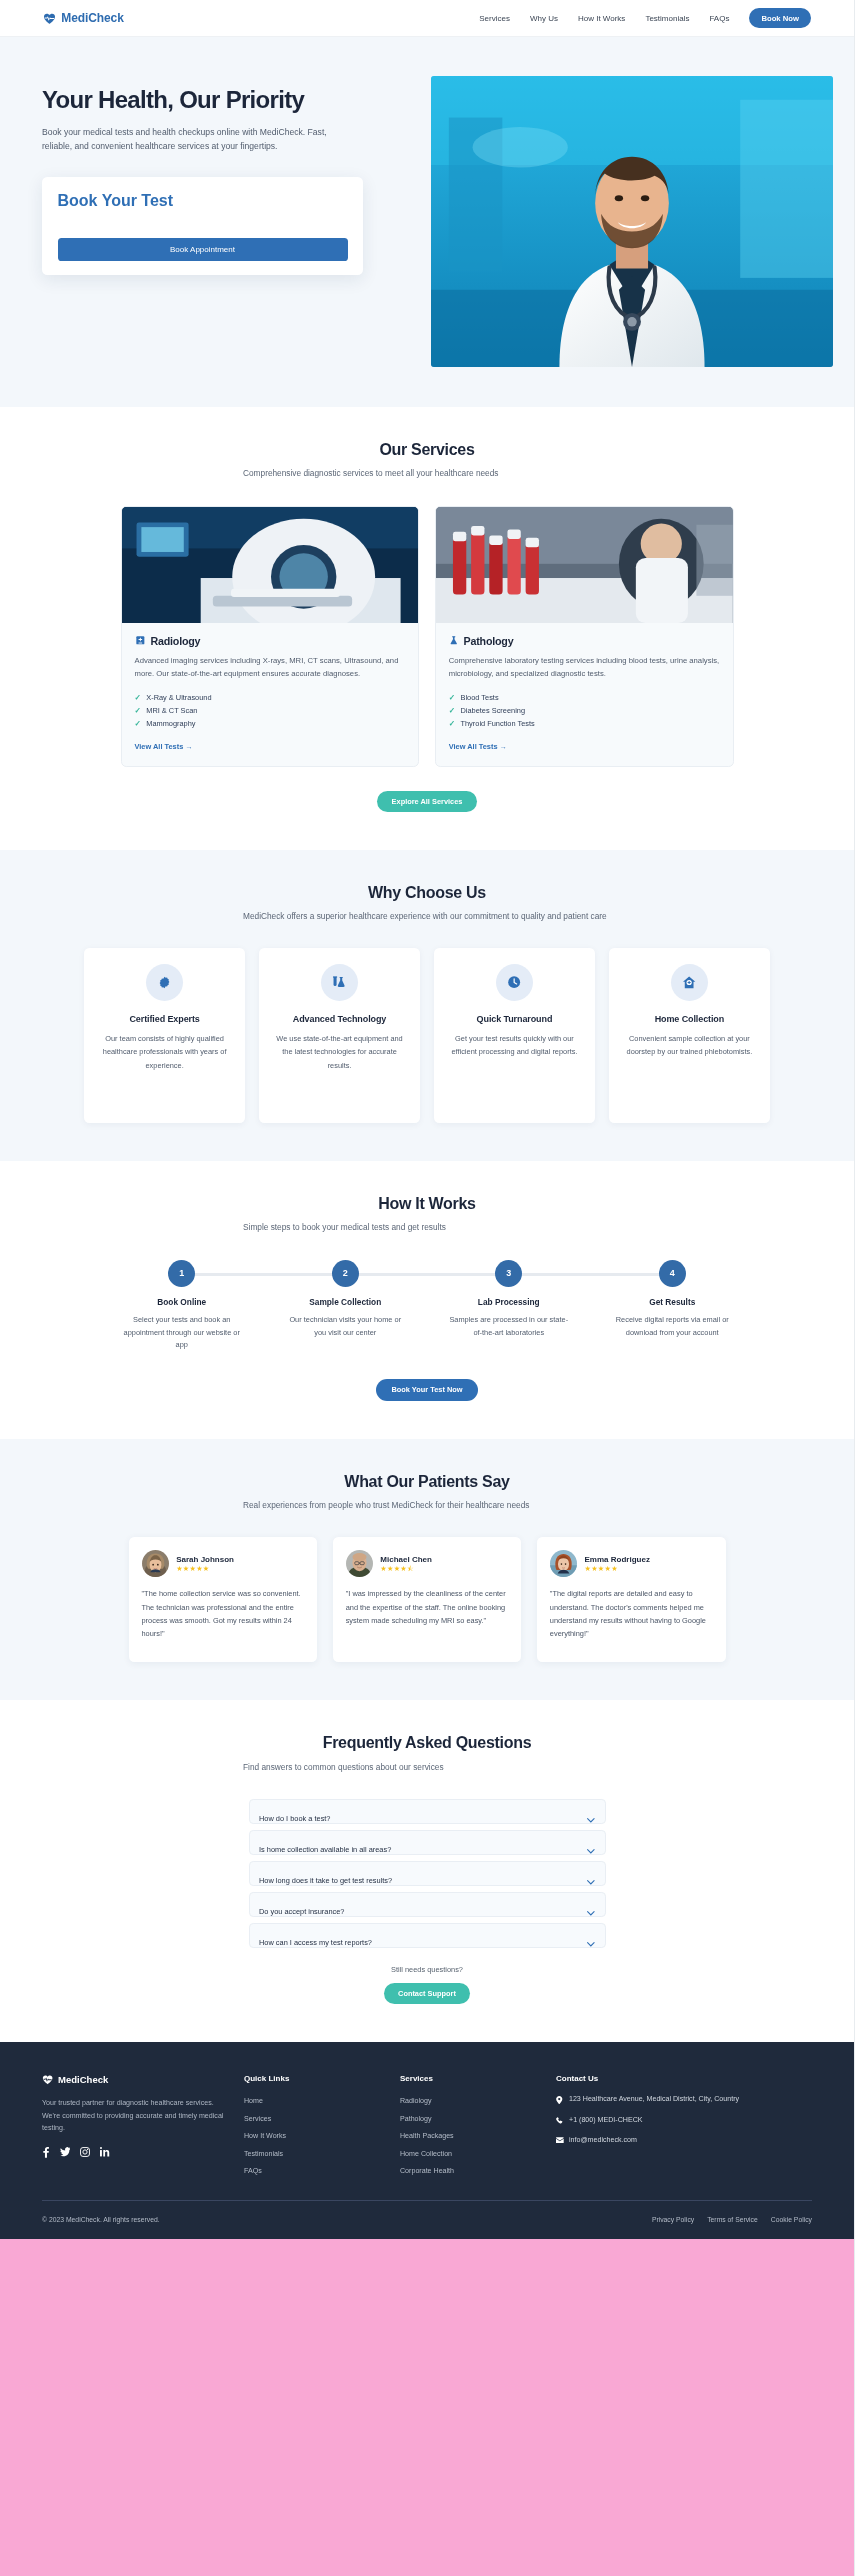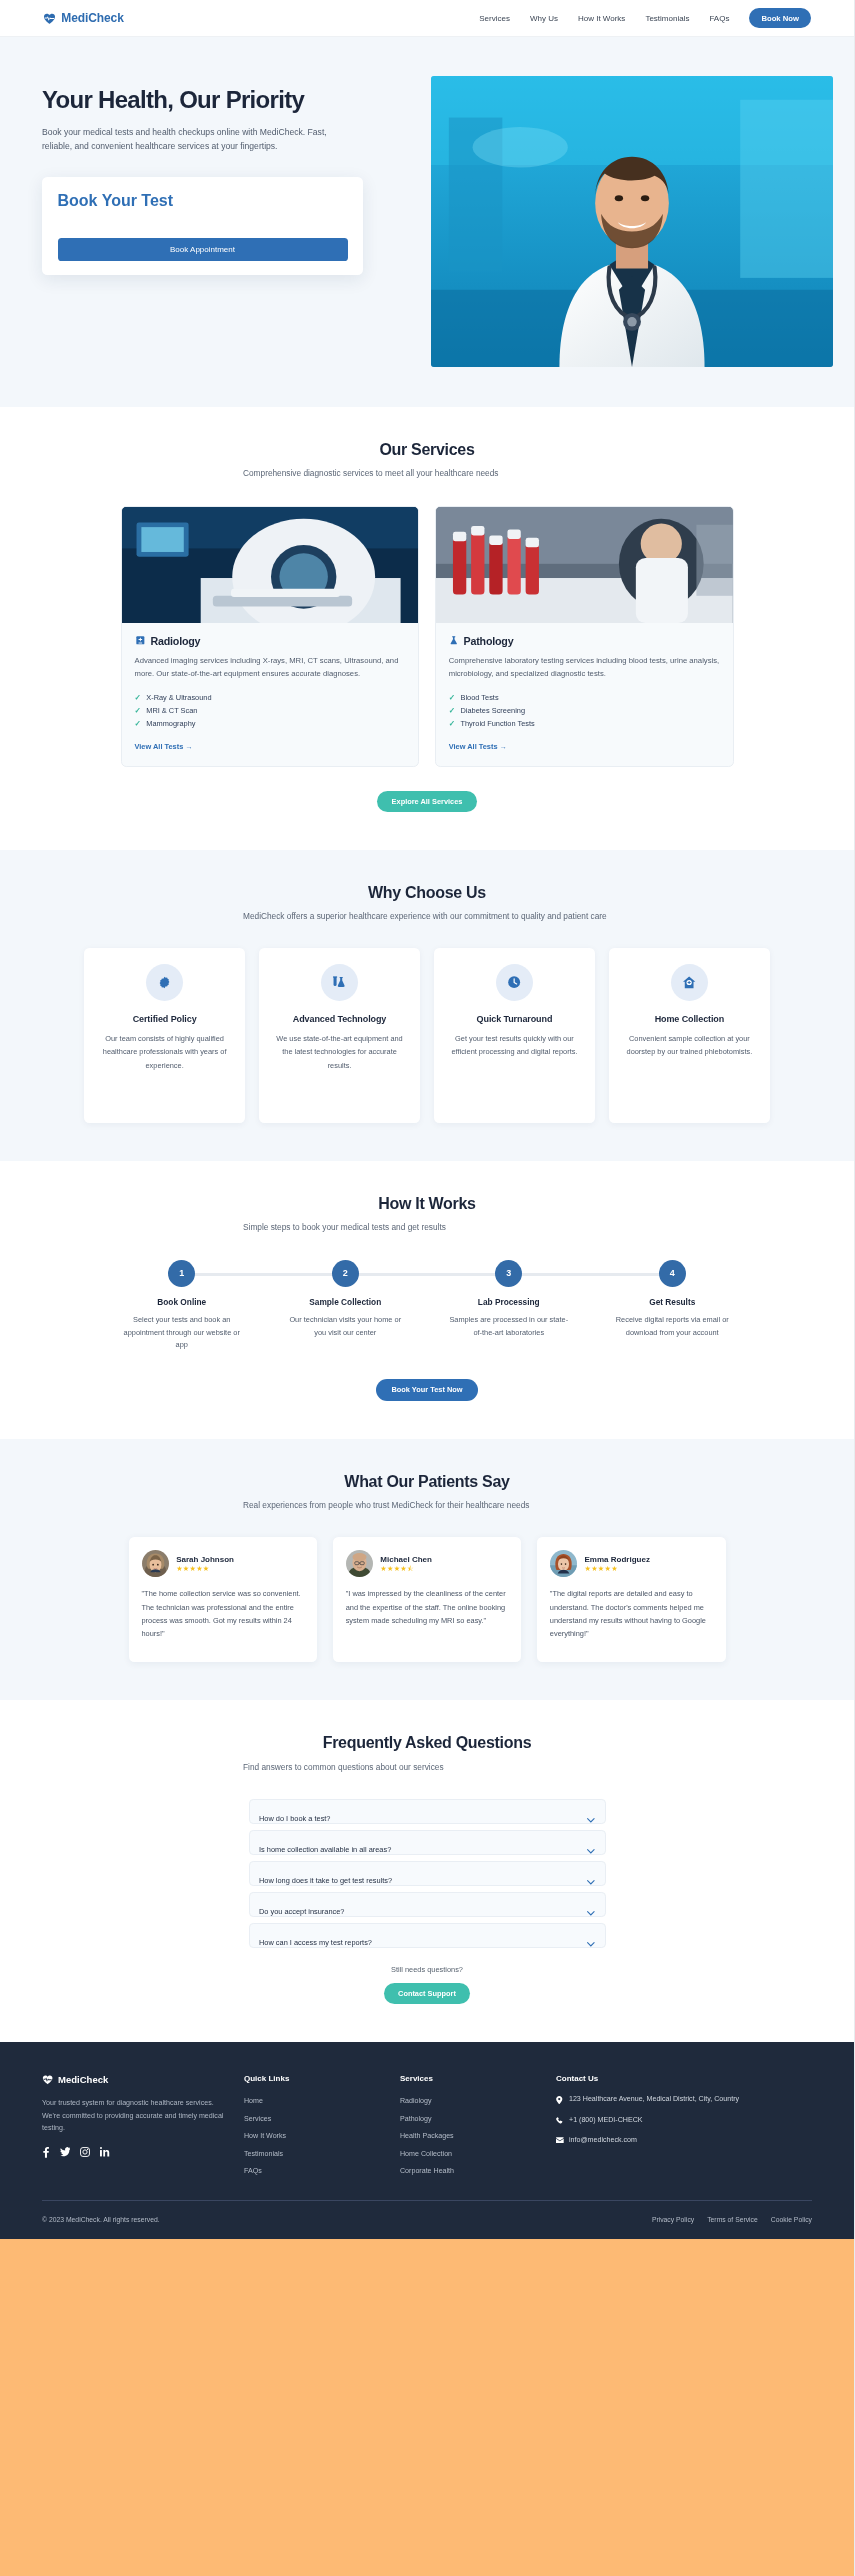--- a/index.html
+++ b/index.html
@@ -5,21 +5,21 @@
   * { box-sizing: border-box; margin: 0; padding: 0; }
   html, body {
     width: 856px;
     background: #e8ecef;
     font-family: "Liberation Sans", sans-serif;
     -webkit-font-smoothing: antialiased;
   }
   .page {
     width: 854px;
     min-height: 2576px;
-    background: #fdba74;
+    background: #f9a8d4;
     position: relative;
     overflow: hidden;
   }
 
   
   .nav {
     height: 37px;
     background: #ffffff;
     display: flex;
     align-items: center;
@@ -418,21 +418,21 @@
       <h2 class="sec-title">Why Choose Us</h2>
       <p class="sec-sub">MediCheck offers a superior healthcare experience with our commitment to quality and patient care</p>
 
       <div class="why-grid">
         <div class="why-card">
           <div class="why-ico">
             <svg width="13" height="13" viewBox="0 0 24 24">
                 <path d="M12 1.5l2.2 1.6 2.6-.5.9 2.5 2.4 1.2-.7 2.6 1.7 2.1-1.7 2.1.7 2.6-2.4 1.2-.9 2.5-2.6-.5L12 22.5l-2.2-1.6-2.6.5-.9-2.5-2.4-1.2.7-2.6L2.9 13l1.7-2.1-.7-2.6 2.4-1.2.9-2.5 2.6.5z" fill="#2f6fb5"></path>
               </svg>
           </div>
-          <h4>Certified Policy</h4>
+          <h4>Certified Experts</h4>
           <p>Our team consists of highly qualified healthcare professionals with years of experience.</p>
         </div>
 
         <div class="why-card">
           <div class="why-ico">
             <svg width="14.3" height="13" viewBox="0 0 28 24">
               <path d="M3 1h6v15a3 3 0 0 1-6 0z" fill="#2f6fb5"></path>
               <rect x="2" y="0" width="8" height="2.4" fill="#2f6fb5"></rect>
               <path d="M15 1h6v2h-1v5l4.4 9.6A2.4 2.4 0 0 1 22.2 21h-8.4a2.4 2.4 0 0 1-2.2-3.4L16 8V3h-1z" fill="#2f6fb5"></path>
             </svg>
@@ -629,21 +629,21 @@
   <div class="footer">
     <div class="f-wrap">
       <div class="f-col-1">
         <div class="f-brand">
           <svg width="11.3" height="11.3" viewBox="0 0 24 24">
             <path fill="#ffffff" d="M12 21.6C12 21.6 1.8 15.3 1.8 8.6 1.8 5.4 4.2 3 7.2 3c1.9 0 3.7 1 4.8 2.6C13.1 4 14.9 3 16.8 3c3 0 5.4 2.4 5.4 5.6 0 6.7-10.2 13-10.2 13z"></path>
             <path fill="#1f2a3c" d="M3.3 10.3h4.1l1.5-2.6 2.3 5.3 1.7-3.4 1.2 1.6h6.4v1.9h-7.4l-.6-.8-2 3.9-2.4-5.5-.9 1.5H3.3z"></path>
           </svg>
           <span class="f-brand-name">MediCheck</span>
         </div>
-        <p class="f-about">Your trusted system for diagnostic healthcare services. We're committed to providing accurate and timely medical testing.</p>
+        <p class="f-about">Your trusted partner for diagnostic healthcare services. We're committed to providing accurate and timely medical testing.</p>
         <div class="f-social">
           <span>
             <svg width="7.7" height="10.7" viewBox="0 0 13 18">
                 <path fill="#fff" d="M8.4 18V9.8h2.8l.4-3.2H8.4V4.5c0-.9.3-1.6 1.6-1.6h1.7V0C11.4 0 10.4 0 9.2 0 6.7 0 5 1.5 5 4.3v2.3H2.2v3.2H5V18z"></path>
               </svg>
           </span>
           <span>
             <svg width="10.7" height="9.5" viewBox="0 0 18 16">
                 <path fill="#fff" d="M17.6 2.1c-.6.3-1.3.5-2 .6.7-.4 1.3-1.1 1.6-2-.7.4-1.5.7-2.3.9A3.6 3.6 0 0 0 8.7 5c0 .3 0 .6.1.8A10.2 10.2 0 0 1 1.2 2c-.3.6-.5 1.2-.5 1.9 0 1.2.6 2.3 1.6 3-.6 0-1.2-.2-1.6-.5 0 1.8 1.2 3.2 2.9 3.6-.3.1-.6.1-.9.1h-.6c.5 1.4 1.8 2.5 3.4 2.5A7.2 7.2 0 0 1 0 14.1 10.2 10.2 0 0 0 5.5 15.7c6.7 0 10.3-5.5 10.3-10.3v-.5c.7-.5 1.3-1.1 1.8-1.8z"></path>
               </svg>

